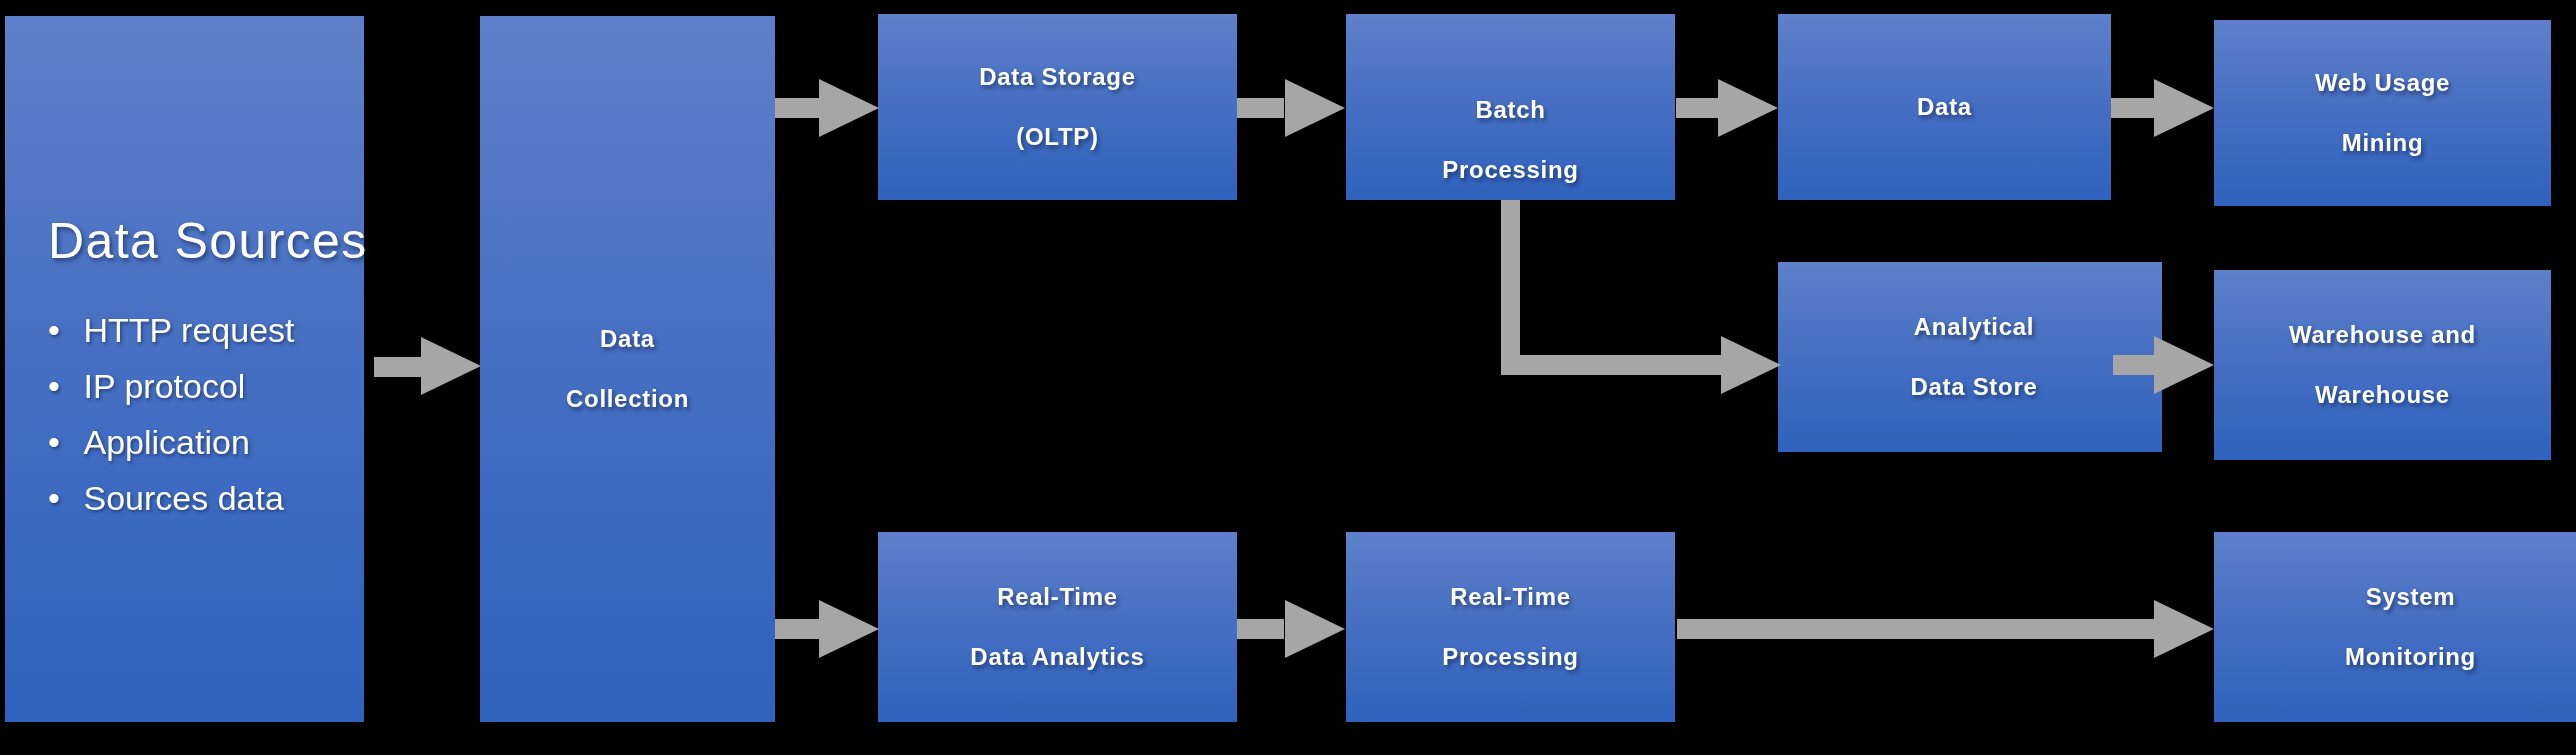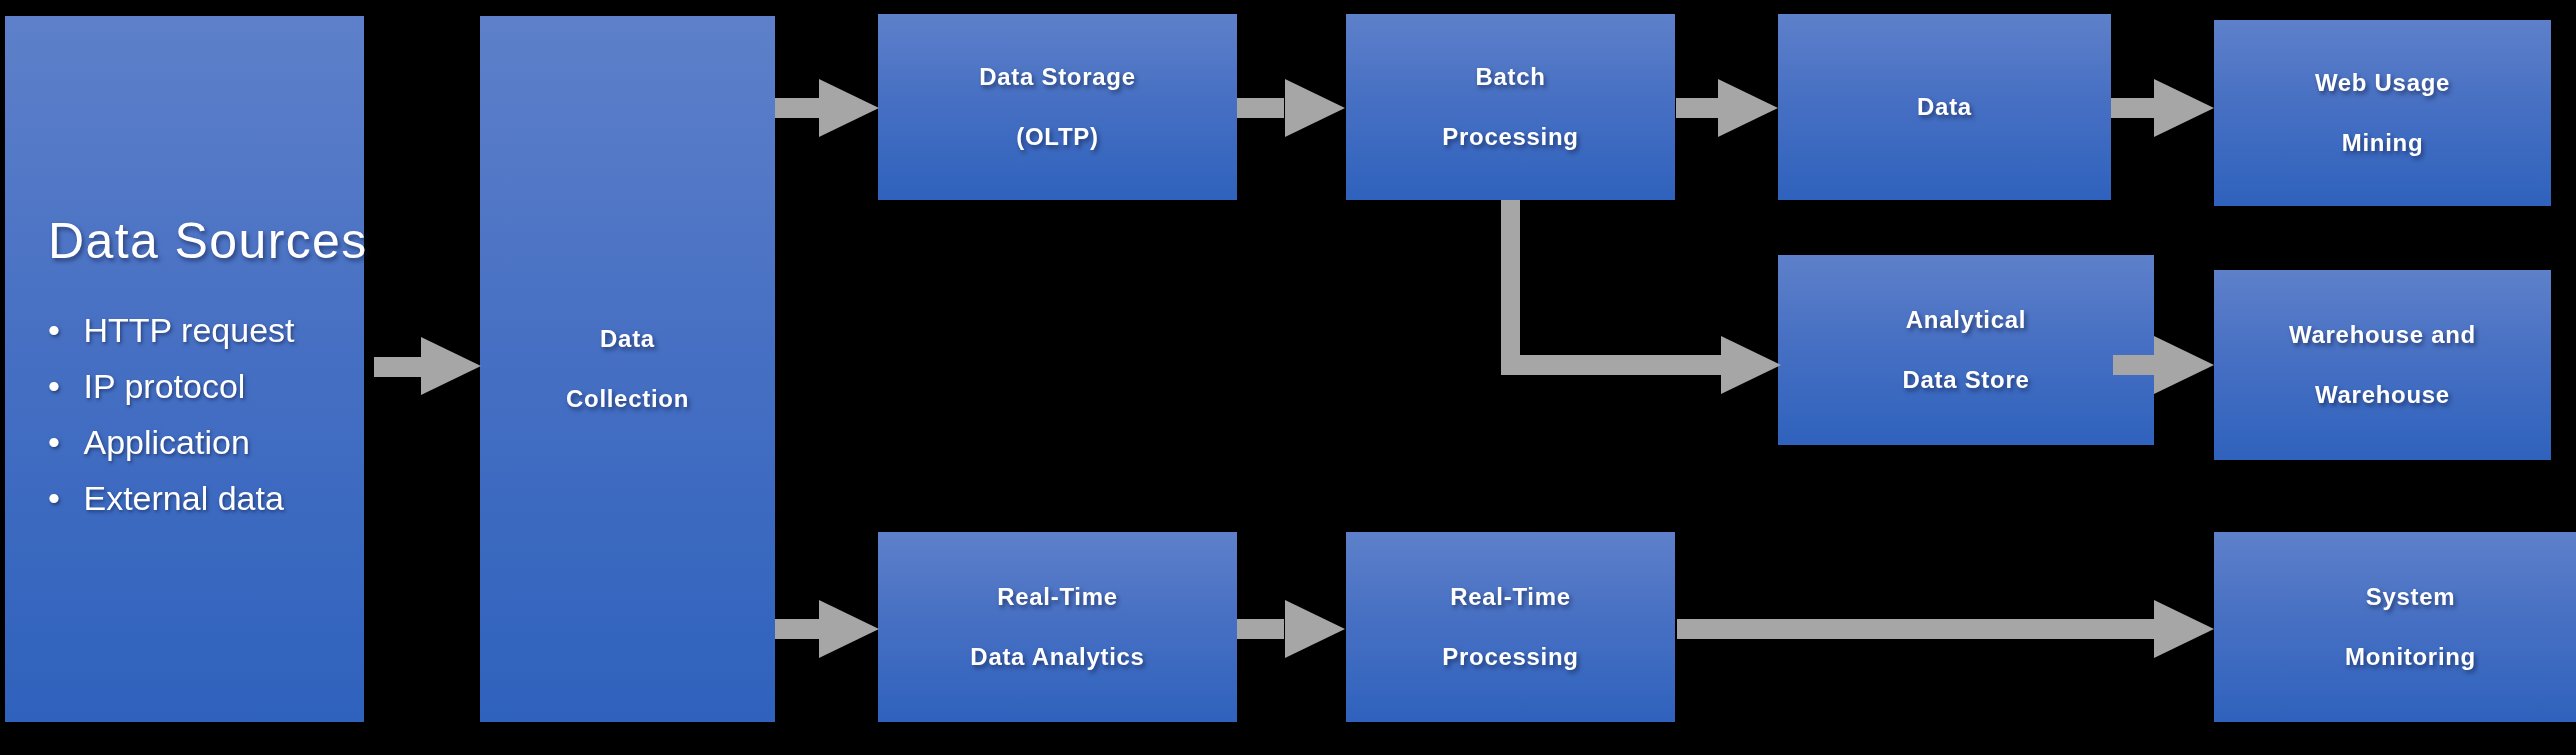--- a/index.html
+++ b/index.html
@@ -89,49 +89,49 @@
     <div class="bullet-row">
       <span class="dot">•</span>
       <span>IP protocol</span>
     </div>
     <div class="bullet-row">
       <span class="dot">•</span>
       <span>Application</span>
     </div>
     <div class="bullet-row">
       <span class="dot">•</span>
-      <span>External data</span>
+      <span>Sources data</span>
     </div>
   </div>
 
   <div class="node" style="left:480px; top:16px; width:295px; height:706px;">
     <div class="label-line">Data</div>
     <div class="label-line">Collection</div>
   </div>
 
   <div class="node" style="left:878px; top:14px; width:359px; height:186px;">
     <div class="label-line">Data Storage</div>
     <div class="label-line">(OLTP)</div>
   </div>
 
-  <div class="node" style="left:1346px; top:14px; width:329px; height:186px;">
+  <div class="node" style="left:1346px; top:14px; width:329px; height:186px;justify-content:flex-end;">
     <div class="label-line">Batch</div>
     <div class="label-line">Processing</div>
   </div>
 
   <div class="node" style="left:1778px; top:14px; width:333px; height:186px;">
     <div class="label-line">Data</div>
   </div>
 
   <div class="node" style="left:2214px; top:20px; width:337px; height:186px;">
     <div class="label-line">Web Usage</div>
     <div class="label-line">Mining</div>
   </div>
 
-  <div class="node" style="left:1778px; top:255px; width:376px; height:190px;">
+  <div class="node" style="left:1778px; top:262px; width:376px; height:190px;padding-left:8px;">
     <div class="label-line">Analytical</div>
     <div class="label-line">Data Store</div>
   </div>
 
   <div class="node" style="left:2214px; top:270px; width:337px; height:190px;">
     <div class="label-line">Warehouse and</div>
     <div class="label-line">Warehouse</div>
   </div>
 
   <div class="node" style="left:878px; top:532px; width:359px; height:190px;">

